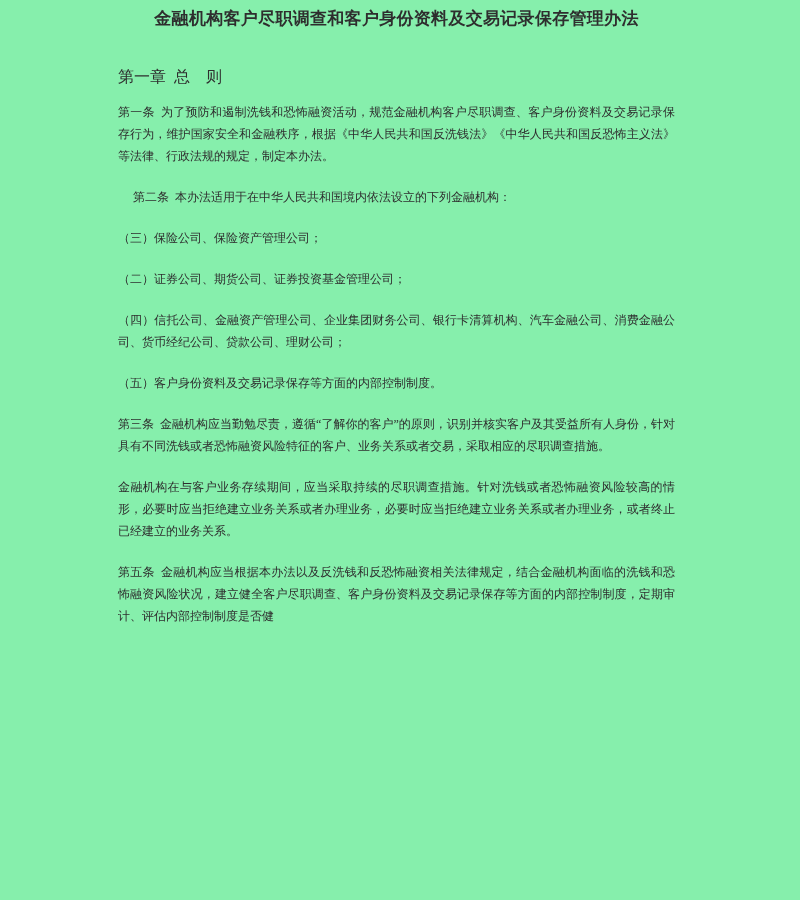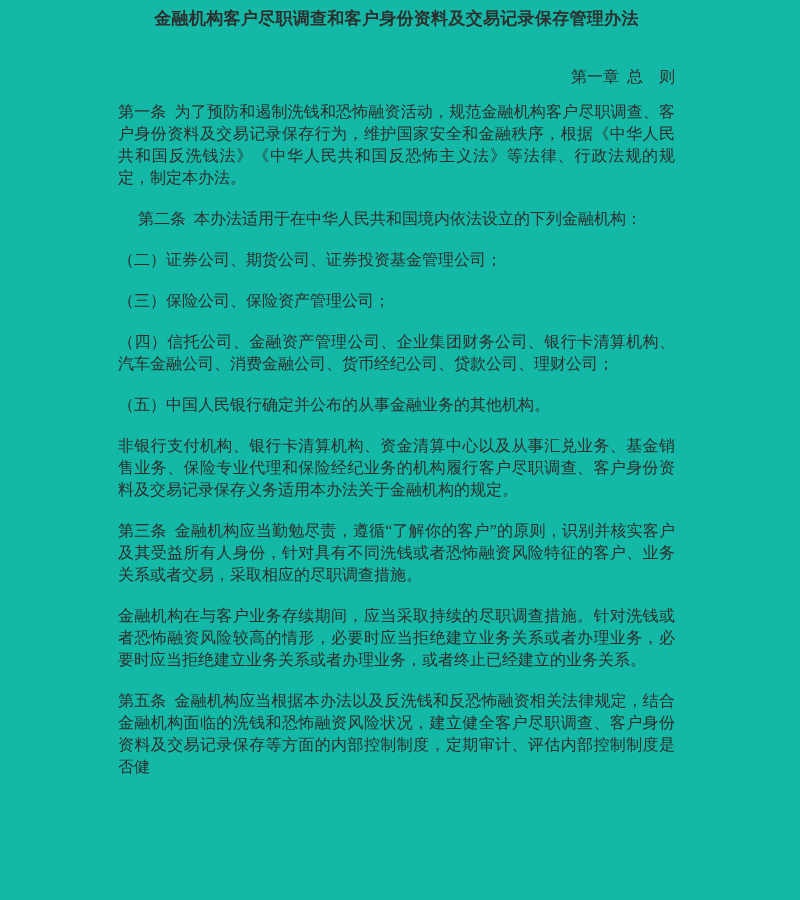--- a/index.html
+++ b/index.html
@@ -13,58 +13,56 @@
     overflow: hidden;
     font-family: "Liberation Serif", "DejaVu Serif", serif;
     color: #2e2e2e;
   }
   .page {
     box-sizing: border-box;
     width: 800px;
     height: 900px;
     padding: 8px 125px 0 118px;
     overflow: hidden;
-    background: #14b8a6;
+    background: #86efac;
   }
   .doc-title {
     font-size: 17px;
     line-height: 22px;
     font-weight: bold;
     text-align: center;
     margin: 0 0 36px 0;
     letter-spacing: 0.3px;
   }
   .chapter-heading {
     font-size: 16px;
     line-height: 22px;
     font-weight: normal;
     margin: 12px 0 13px 0;
-    text-align: right;
   }
   .para {
-    font-size: 16px;
+    font-size: 12px;
     line-height: 22px;
     margin: 0 0 19px 0;
     text-align: justify;
     text-justify: inter-ideograph;
   }
   .para.indent {
     text-indent: 1.25em;
   }
 </style>
 </head>
 <body>
 
 <div class="page">
   <h1 class="doc-title">金融机构客户尽职调查和客户身份资料及交易记录保存管理办法</h1>
   <h2 class="chapter-heading">第一章 总　则</h2>
 
   <p class="para">第一条 为了预防和遏制洗钱和恐怖融资活动，规范金融机构客户尽职调查、客户身份资料及交易记录保存行为，维护国家安全和金融秩序，根据《中华人民共和国反洗钱法》《中华人民共和国反恐怖主义法》等法律、行政法规的规定，制定本办法。</p>
   <p class="para indent">第二条 本办法适用于在中华人民共和国境内依法设立的下列金融机构：</p>
+  <p class="para">（三）保险公司、保险资产管理公司；</p>
   <p class="para">（二）证券公司、期货公司、证券投资基金管理公司；</p>
-  <p class="para">（三）保险公司、保险资产管理公司；</p>
   <p class="para">（四）信托公司、金融资产管理公司、企业集团财务公司、银行卡清算机构、汽车金融公司、消费金融公司、货币经纪公司、贷款公司、理财公司；</p>
-  <p class="para">（五）中国人民银行确定并公布的从事金融业务的其他机构。</p>
-  <p class="para">非银行支付机构、银行卡清算机构、资金清算中心以及从事汇兑业务、基金销售业务、保险专业代理和保险经纪业务的机构履行客户尽职调查、客户身份资料及交易记录保存义务适用本办法关于金融机构的规定。</p>
+  <p class="para">（五）客户身份资料及交易记录保存等方面的内部控制制度。</p>
   <p class="para">第三条 金融机构应当勤勉尽责，遵循“了解你的客户”的原则，识别并核实客户及其受益所有人身份，针对具有不同洗钱或者恐怖融资风险特征的客户、业务关系或者交易，采取相应的尽职调查措施。</p>
   <p class="para">金融机构在与客户业务存续期间，应当采取持续的尽职调查措施。针对洗钱或者恐怖融资风险较高的情形，必要时应当拒绝建立业务关系或者办理业务，必要时应当拒绝建立业务关系或者办理业务，或者终止已经建立的业务关系。</p>
   <p class="para">第五条 金融机构应当根据本办法以及反洗钱和反恐怖融资相关法律规定，结合金融机构面临的洗钱和恐怖融资风险状况，建立健全客户尽职调查、客户身份资料及交易记录保存等方面的内部控制制度，定期审计、评估内部控制制度是否健</p>
 </div>
 
 </body></html>

